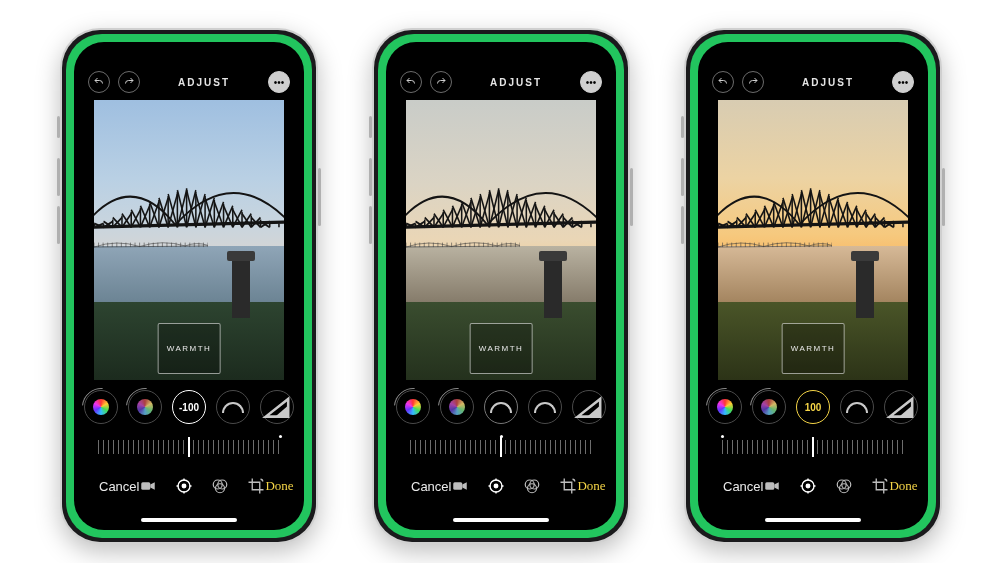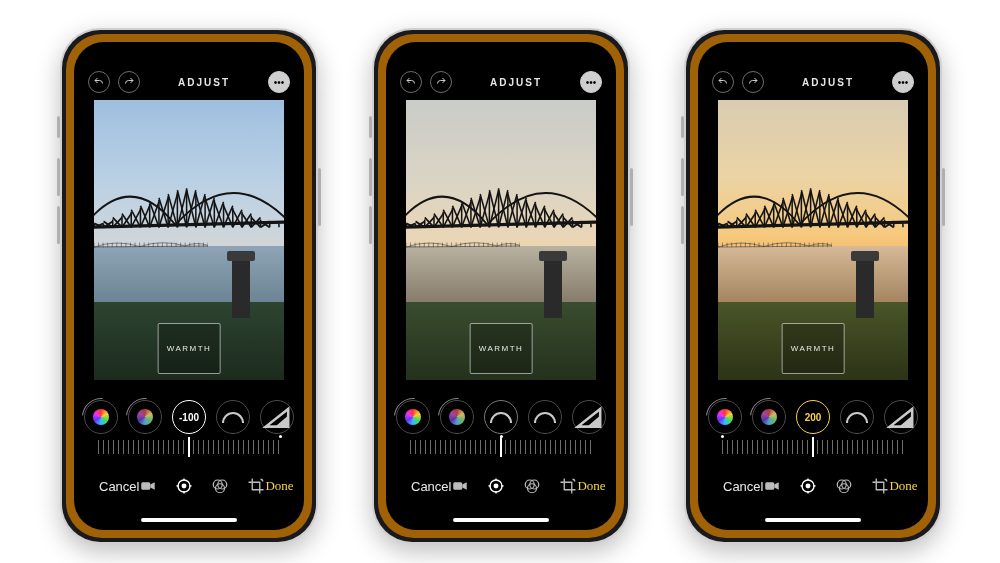--- a/index.html
+++ b/index.html
@@ -25,21 +25,21 @@
   .phone.p3 { left: 684px; }
 
   .phone-body {
     position: absolute; inset: 2px;
     border-radius: 38px;
     background: #1a1a1c;
   }
   .phone-inner {
     position: absolute; inset: 4px;
     border-radius: 36px;
-    background: #a16207;
+    background: #22c55e;
   }
   .screen {
     position: absolute; inset: 8px;
     border-radius: 30px;
     background: #000;
     overflow: hidden;
     color: #fff;
   }
   .notch {
     position: absolute;
@@ -128,21 +128,21 @@
     position:absolute; left:50%; transform:translateX(-50%);
     bottom:6px; z-index:6;
     font-size:8px; letter-spacing:1.5px; color:#e8e8e8;
     border:1px solid rgba(255,255,255,.55); padding:20px 8px; border-radius:2px;
     background: rgba(0,0,0,.25);
   }
 
   
   .dials {
     position:absolute; left:0; right:0; bottom:96px; height:44px;
-    display:flex; justify-content:center; gap:10px; align-items:flex-end;
+    display:flex; justify-content:center; gap:10px; align-items:flex-start;
   }
   .dial {
     width:32px; height:32px; border-radius:50%;
     border:1.5px solid #4a4a4a;
     display:flex; align-items:center; justify-content:center;
     color:#c9c9c9; font-size:10px;
     position:relative;
   }
   .dial.arc::after{
     content:""; position:absolute; inset:-3px; border-radius:50%;
@@ -772,21 +772,21 @@
           <div class="ctrl-badge">WARMTH</div>
         </div>
 
         <div class="dials">
           <div class="dial arc">
                 <span class="hue"></span>
               </div>
           <div class="dial arc">
                 <span class="hue dim"></span>
               </div>
-          <div class="dial val active">200</div>
+          <div class="dial val active">100</div>
           <div class="dial">
                 <span class="halfring"></span>
               </div>
           <div class="dial">
                 <svg viewBox="0 0 20 20">
                   <path d="M3 16 L17 16 L17 5 Z" fill="none" stroke="#c9c9c9" stroke-width="1.6"></path>
                   <path d="M9 16 L17 16 L17 9 Z" fill="#c9c9c9"></path>
                 </svg>
               </div>
         </div>

